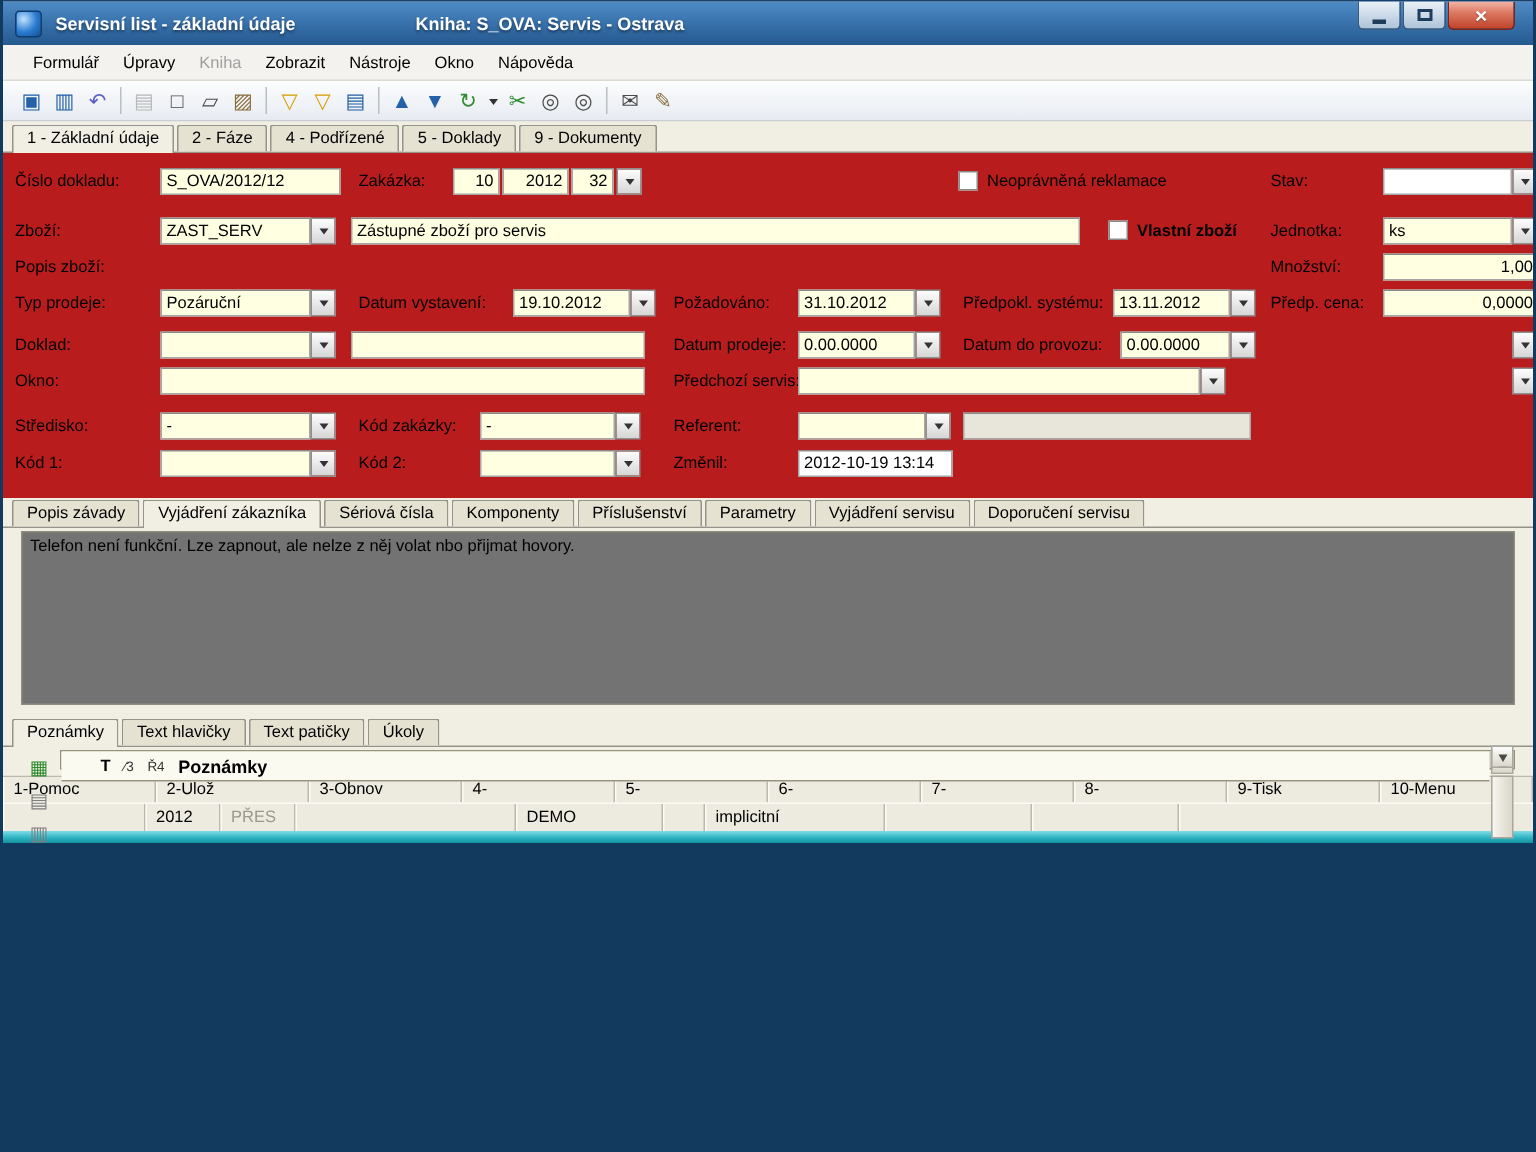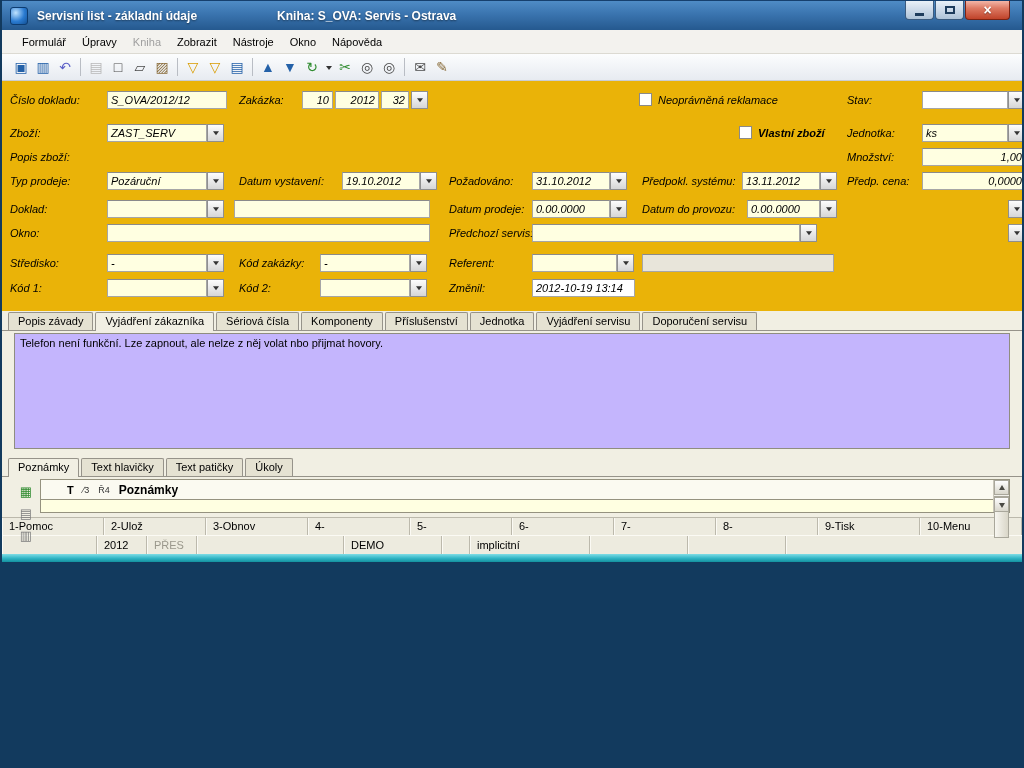--- a/index.html
+++ b/index.html
@@ -41,35 +41,35 @@
 
   
   .tabstrip { display:flex; align-items:flex-end; border-bottom:1px solid #96938a; padding:3px 6px 0; height:21px; background:#f1efe3; }
   .tab { border:1px solid #96938a; border-bottom:none; background:#e5e2d2; padding:2px 9px 3px;
     font-size:11px; margin-right:2px; border-radius:2px 2px 0 0; white-space:nowrap; }
   .tab.active { background:#f1efe3; margin-bottom:-1px; padding-bottom:4px; }
   .tabstrip.sub, .tabstrip.notes { height:20px; }
   .tabstrip.notes { margin-top:6px; }
 
   
-  .formarea { position:relative; height:230px; background:#eab308; overflow:hidden;font-style:italic; }
+  .formarea { position:relative; height:230px; background:#b91c1c; overflow:hidden; }
   .lbl { position:absolute; height:18px; line-height:18px; font-size:11px; white-space:nowrap; }
   .fld { position:absolute; height:18px; background:#ffffe1; border:1px solid #a6a6a6; border-top-color:#8a8a8a;
     font-size:11px; line-height:16px; padding:0 3px; overflow:hidden; white-space:nowrap; }
   .fld.right { text-align:right; }
   .fld.white { background:#fff; }
   .fld.gray { background:#e8e5da; }
   .dd { position:absolute; width:17px; height:18px; border:1px solid #8f8f8f;
     background:linear-gradient(#fdfdfd,#d6d6d6); }
   .dd::after { content:""; position:absolute; left:50%; top:50%; transform:translate(-50%,-25%);
     border:3.5px solid transparent; border-top:4px solid #333; }
   .chk { position:absolute; width:13px; height:13px; background:#fff; border:1px solid #8a8a8a; }
 
   
-  .statement { height:116px; margin:2px 12px; border:1px solid #8f8d80; background:#c4b5fd;
+  .statement { height:116px; margin:2px 12px; border:1px solid #8f8d80; background:#737373;
     padding:2px 5px; font-size:11px; line-height:14px; overflow:hidden; }
 
   
   .notesarea { position:relative; flex:1 1 auto; background:#f1efe3; }
   .side-icon { position:absolute; left:16px; width:16px; height:16px; font-size:13px;
     display:flex; align-items:center; justify-content:center; }
   .grid { position:absolute; left:38px; right:12px; top:2px; bottom:4px; border:1px solid #95927f; background:#ffffe1; }
   .grid-header { height:20px; background:#fbfaf1; border-bottom:1px solid #95927f; margin-right:16px;
     display:flex; align-items:center; }
   .gh-t { margin-left:26px; font-weight:bold; font-size:11px; }
@@ -152,39 +152,47 @@
     <span class="tbi green">↻</span>
     <span class="tb-dd"></span>
     <span class="tbi green">✂</span>
     <span class="tbi dark">◎</span>
     <span class="tbi dark">◎</span>
     <span class="tb-sep"></span>
     <span class="tbi dark">✉</span>
     <span class="tbi brown">✎</span>
   </div>
 
+  <div class="tabstrip main">
+    <span class="tab active">1 - Základní údaje</span>
+    <span class="tab">2 - Fáze</span>
+    <span class="tab">4 - Podřízené</span>
+    <span class="tab">5 - Doklady</span>
+    <span class="tab">9 - Dokumenty</span>
+  </div>
 
   <div class="formarea">
 
     <span class="lbl" style="left:8px;top:10px">Číslo dokladu:</span>
     <span class="fld" style="left:105px;top:10px;width:120px">S_OVA/2012/12</span>
     <span class="lbl" style="left:237px;top:10px">Zakázka:</span>
     <span class="fld right" style="left:300px;top:10px;width:31px">10</span>
     <span class="fld right" style="left:333px;top:10px;width:44px">2012</span>
     <span class="fld right" style="left:379px;top:10px;width:28px">32</span>
     <span class="dd" style="left:409px;top:10px"></span>
     <span class="chk" style="left:637px;top:12px"></span>
     <span class="lbl" style="left:656px;top:10px">Neoprávněná reklamace</span>
     <span class="lbl" style="left:845px;top:10px">Stav:</span>
     <span class="fld white" style="left:920px;top:10px;width:86px"></span>
     <span class="dd" style="left:1006px;top:10px"></span>
 
     <span class="lbl" style="left:8px;top:43px">Zboží:</span>
     <span class="fld" style="left:105px;top:43px;width:100px">ZAST_SERV</span>
     <span class="dd" style="left:205px;top:43px"></span>
+    <span class="fld" style="left:232px;top:43px;width:486px">Zástupné zboží pro servis</span>
     <span class="chk" style="left:737px;top:45px"></span>
     <span class="lbl" style="left:756px;top:43px;font-weight:bold">Vlastní zboží</span>
     <span class="lbl" style="left:845px;top:43px">Jednotka:</span>
     <span class="fld" style="left:920px;top:43px;width:86px">ks</span>
     <span class="dd" style="left:1006px;top:43px"></span>
 
     <span class="lbl" style="left:8px;top:67px">Popis zboží:</span>
     <span class="lbl" style="left:845px;top:67px">Množství:</span>
     <span class="fld right" style="left:920px;top:67px;width:104px">1,00</span>
 
@@ -242,21 +250,21 @@
     <span class="lbl" style="left:447px;top:198px">Změnil:</span>
     <span class="fld white" style="left:530px;top:198px;width:103px">2012-10-19 13:14</span>
   </div>
 
   <div class="tabstrip sub">
     <span class="tab">Popis závady</span>
     <span class="tab active">Vyjádření zákazníka</span>
     <span class="tab">Sériová čísla</span>
     <span class="tab">Komponenty</span>
     <span class="tab">Příslušenství</span>
-    <span class="tab">Jednotka</span>
+    <span class="tab">Parametry</span>
     <span class="tab">Vyjádření servisu</span>
     <span class="tab">Doporučení servisu</span>
   </div>
 
   <div class="statement">Telefon není funkční. Lze zapnout, ale nelze z něj volat nbo přijmat hovory.</div>
 
   <div class="tabstrip notes">
     <span class="tab active">Poznámky</span>
     <span class="tab">Text hlavičky</span>
     <span class="tab">Text patičky</span>

